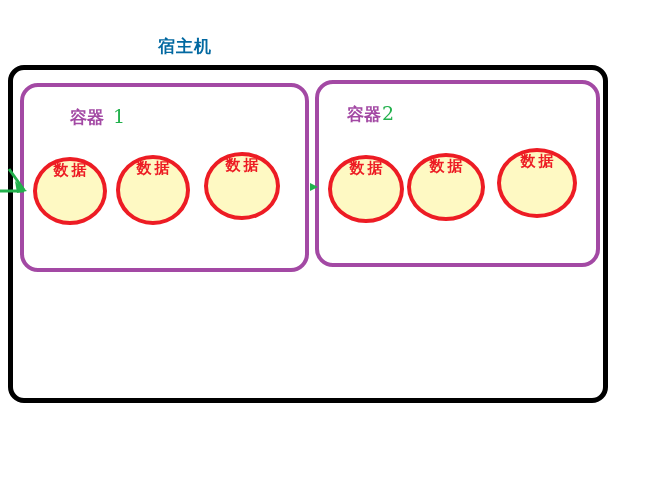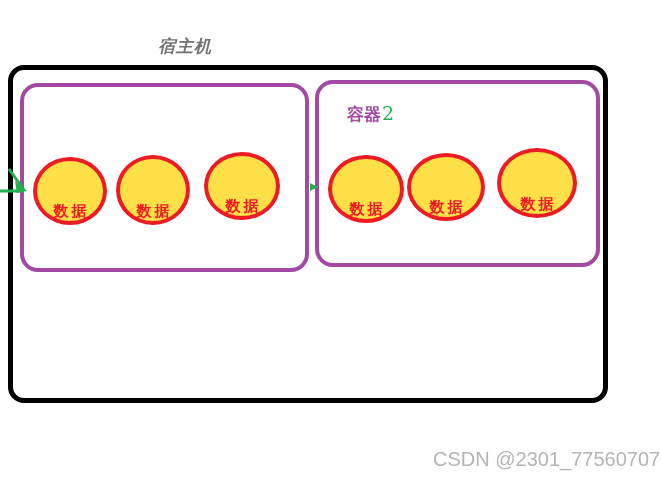--- a/index.html
+++ b/index.html
@@ -2,23 +2,22 @@
 <html><head>
 <meta charset="utf-8">
 <style>
   html,body { margin:0; padding:0; background:#ffffff; }
   .page {
     position:relative; width:661px; height:479px; background:#ffffff;
     overflow:hidden; font-family:"DejaVu Sans", sans-serif;
   }
   .title {
     position:absolute; left:158px; top:35px;
-    font-size:17px; font-weight:bold; color:#737373; letter-spacing:1px;
+    font-size:17px; font-weight:bold; color:#0369a1; letter-spacing:1px;
     white-space:nowrap;
-    font-style:italic;
   }
   .host {
     position:absolute; left:8px; top:65px; width:600px; height:338px;
     border:5px solid #000000; border-radius:16px; box-sizing:border-box;
     background:#ffffff;
   }
   .containerbox {
     position:absolute; border:4px solid #A349A4; border-radius:18px;
     box-sizing:border-box; background:#ffffff;
   }
@@ -28,22 +27,22 @@
     position:absolute; font-size:17px; font-weight:bold; white-space:nowrap;
   }
   .c1 .clabel { left:46px; top:18px; }
   .c2 .clabel { left:28px; top:18px; }
   .lpurple { color:#A349A4; }
   .lgreen  { color:#22B14C; font-family:"DejaVu Serif", serif; font-weight:normal; font-size:19px; }
   .c1 .lgreen { margin-left:9px; }
   .c2 .lgreen { margin-left:1px; }
   .circle {
     position:absolute; border:4px solid #ED1C24; border-radius:50%;
-    box-sizing:border-box; background:#fde047;
-    display:flex; align-items:flex-end; justify-content:center;
+    box-sizing:border-box; background:#fef9c3;
+    display:flex; align-items:flex-start; justify-content:center;
   }
   .circle span {
     color:#ED1C24; font-weight:bold; font-size:15px;
     letter-spacing:3px; margin-right:-3px; white-space:nowrap;
   }
   .arrow-left { position:absolute; left:0px; top:150px; width:40px; height:48px; }
   .arrow-mid {
     position:absolute; left:310px; top:183px; width:0; height:0;
     border-left:8px solid #22B14C;
     border-top:4px solid transparent; border-bottom:4px solid transparent;
@@ -57,20 +56,23 @@
 </head>
 <body>
 
 <div class="page">
 
   <div class="title">宿主机</div>
 
   <div class="host"></div>
 
   <div class="containerbox c1">
+    <div class="clabel">
+      <span class="lpurple">容器</span><span class="lgreen">1</span>
+    </div>
     <div class="circle" style="left:9px;top:70px;width:74px;height:68px">
       <span>数据</span>
     </div>
     <div class="circle" style="left:92px;top:68px;width:74px;height:70px">
       <span>数据</span>
     </div>
     <div class="circle" style="left:180px;top:65px;width:76px;height:68px">
       <span>数据</span>
     </div>
   </div>
@@ -91,15 +93,14 @@
   </div>
 
   <svg class="arrow-left" viewBox="0 0 40 48" aria-hidden="true">
     <line x1="0" y1="41" x2="24" y2="41" stroke="#22B14C" stroke-width="3"></line>
     <line x1="9" y1="19" x2="24" y2="40" stroke="#22B14C" stroke-width="3"></line>
     <polygon points="27,41 15,31 17,43" fill="#22B14C"></polygon>
   </svg>
 
   <div class="arrow-mid"></div>
 
-  <div class="watermark">CSDN @2301_77560707</div>
 
 </div>
 
 </body></html>

